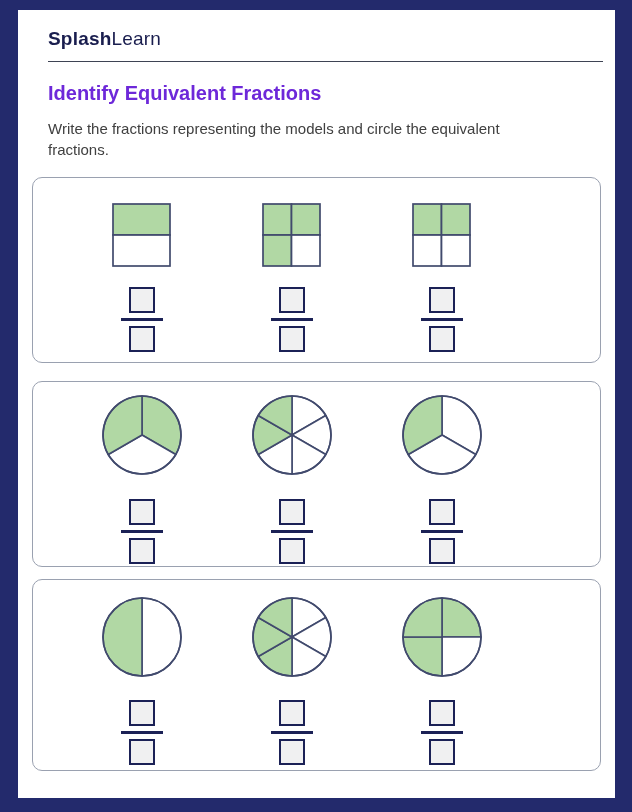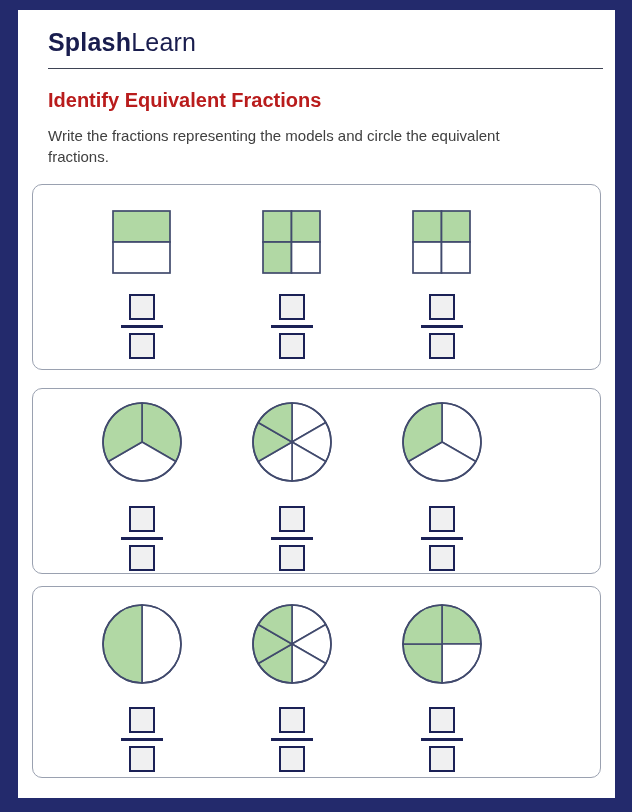--- a/index.html
+++ b/index.html
@@ -9,28 +9,28 @@
     padding:10px 17px 14px 18px;
     font-family:"Liberation Sans", sans-serif;
   }
   .page {
     background:#ffffff;
     width:100%; height:100%;
     padding-top:18px;
     overflow:hidden;
   }
   .header { padding:0 30px; }
-  .logo { font-size:25px; color:#191d4e; letter-spacing:.2px; }
+  .logo { font-size:19px; color:#191d4e; letter-spacing:.2px; }
   .logo .bold { font-weight:bold; }
   .rule {
     border:none; border-top:1.5px solid #3e4354;
     margin:11px 12px 0 30px;
   }
   .title {
-    color:#b91c1c; font-size:20px; font-weight:bold;
+    color:#6d28d9; font-size:20px; font-weight:bold;
     margin:20px 30px 0;
   }
   .instructions {
     color:#404040; font-size:15px; line-height:21px;
     margin:13px 30px 0; max-width:505px;
   }
   .card {
     border:1.4px solid #9aa1b0; border-radius:10px;
     margin:0 14px; width:569px;
     display:flex; justify-content:center; gap:40px;

